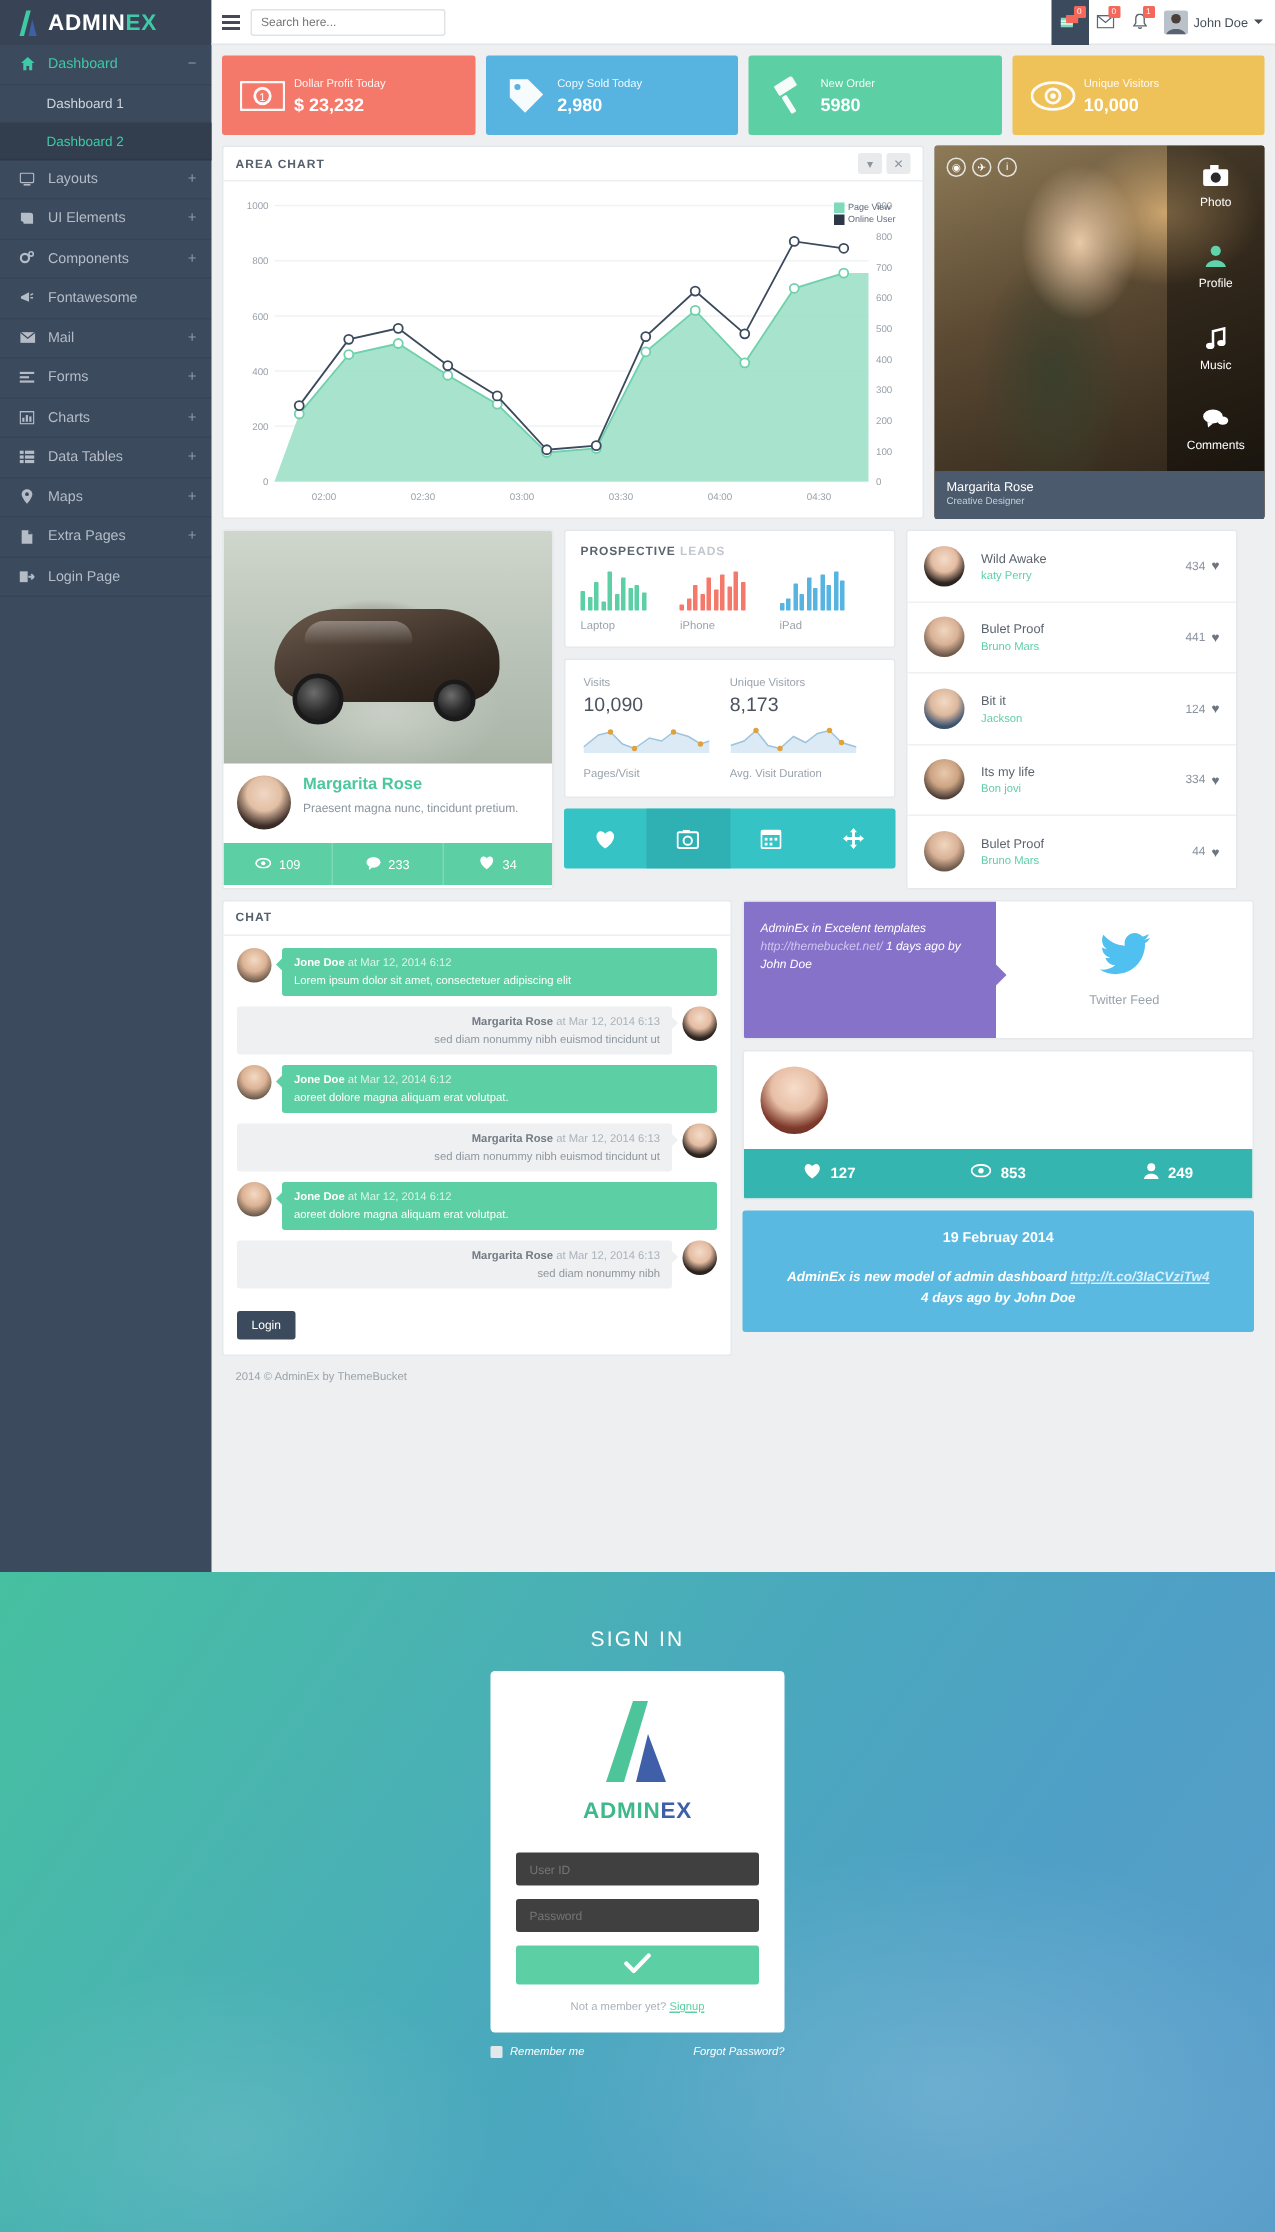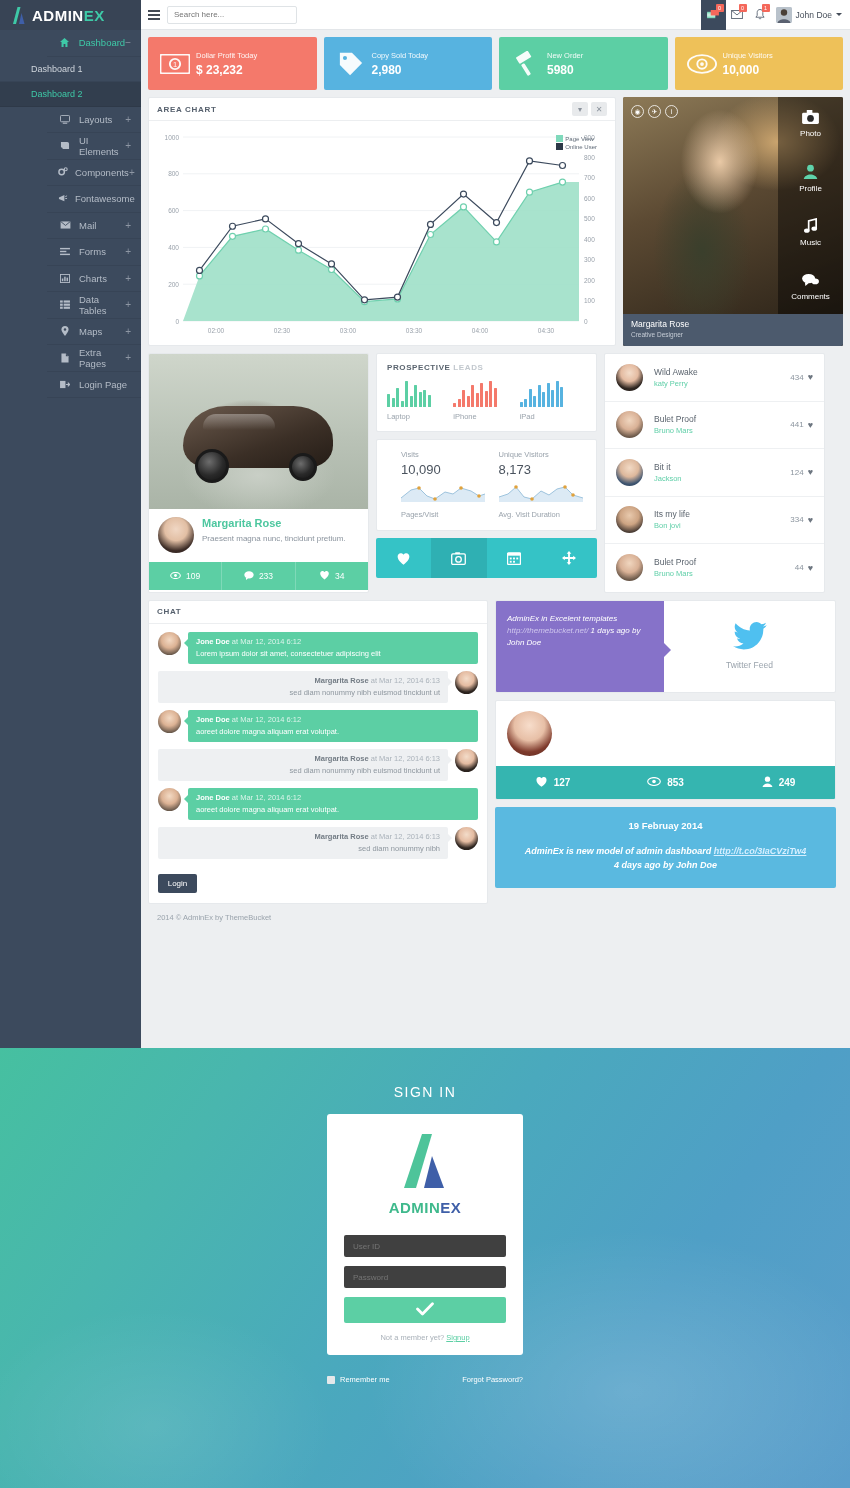--- a/index.html
+++ b/index.html
@@ -18,21 +18,21 @@
     position: absolute; left: 0; top: 0; width: 141px; height: 1048px;
     background: #3c4a5d;
   }
   .brand {
     height: 30px; background: #384455; display: flex; align-items: center; padding-left: 10px;
   }
   .brand-logo { width: 17px; height: 19px; margin-right: 5px; position: relative; }
   .brand-text { font-size: 15px; font-weight: bold; letter-spacing: .5px; color: #fff; }
   .brand-text .ex { color: #3ec9a7; }
 
-  .nav { list-style: none; padding-left: 47px; }
+  .nav { list-style: none; }
   .nav > li {
     display: flex; align-items: center; height: 26.5px;
     padding: 0 10px 0 11px; color: #b4bcc7; font-size: 9.5px;
     border-bottom: 1px solid rgba(0,0,0,0.07);
     position: relative;
   }
   .nav > li.active-parent { color: #3ec9a7; }
   .nav .nav-ico {
     width: 14px; display: inline-flex; justify-content: center; align-items: center;
     margin-right: 7px; font-size: 9px;
@@ -179,21 +179,21 @@
   .leads-card { background: #fff; border: 1px solid #e6e9ec; border-radius: 2px; padding: 9px 10px 10px 10px; }
   .leads-title { font-size: 8px; font-weight: bold; color: #5a646f; letter-spacing: .6px; margin-bottom: 9px; }
   .leads-title .muted { color: #c2c8ce; font-weight: bold; }
   .leads-grid { display: flex; }
   .lead-item { flex: 1; }
   .spark { display: flex; align-items: flex-end; gap: 1.5px; height: 26px; }
   .spark i { display: block; width: 3px; border-radius: .5px; }
   .lead-label { font-size: 7.5px; color: #9aa3ac; margin-top: 5px; }
 
   .visits-card { background: #fff; border: 1px solid #e6e9ec; border-radius: 2px; padding: 10px 12px 11px 12px; display: flex; }
-  .vis-col { flex: 1; margin-left: 12px; }
+  .vis-col { flex: 1; }
   .vis-title { font-size: 7.5px; color: #9aa3ac; margin-bottom: 3px; }
   .vis-val { font-size: 13px; color: #4a535e; margin-bottom: 5px; }
   .vis-sub { font-size: 7.5px; color: #9aa3ac; margin-top: 4px; }
 
   .icon-strip { display: flex; background: #35c3c6; border-radius: 2px; overflow: hidden; }
   .is-item { flex: 1; height: 40px; display: flex; align-items: center; justify-content: center; color: #fff; font-size: 14px; }
   .is-item.dark { background: #2fb0b3; }
 
   
   .song-list { background: #fff; border: 1px solid #e6e9ec; border-radius: 2px; }
@@ -280,21 +280,21 @@
     display: block; width: 100%; height: 22px; background: #404040; border: none; border-radius: 2px;
     font-size: 8px; color: #9aa3ac; padding: 0 9px; margin-bottom: 9px; outline: none;
     font-family: "Liberation Sans", sans-serif;
   }
   .lb-submit {
     width: 100%; height: 26px; background: #5ccfa4; border: none; border-radius: 2px; color: #fff;
     font-size: 13px; margin-top: 3px; display: flex; align-items: center; justify-content: center;
   }
   .lb-foot { text-align: center; font-size: 7.5px; color: #a9b1b9; margin-top: 10px; }
   .lb-foot .sig { color: #5ccfa4; }
-  .login-extra { width: 196px; margin: 20px auto 0 auto; display: flex; align-items: center; font-size: 7.5px; color: #fff; }
+  .login-extra { width: 196px; margin: 8px auto 0 auto; display: flex; align-items: center; font-size: 7.5px; color: #fff; font-style: italic; }
   .chk { width: 8px; height: 8px; background: #e4e8ea; border-radius: 1px; margin-right: 5px; display: inline-block; }
   .login-extra .fp { margin-left: auto; }
 </style>
 </head>
 <body>
 
 <div id="dashboard">
 
   <div id="sidebar">
     <div class="brand">

